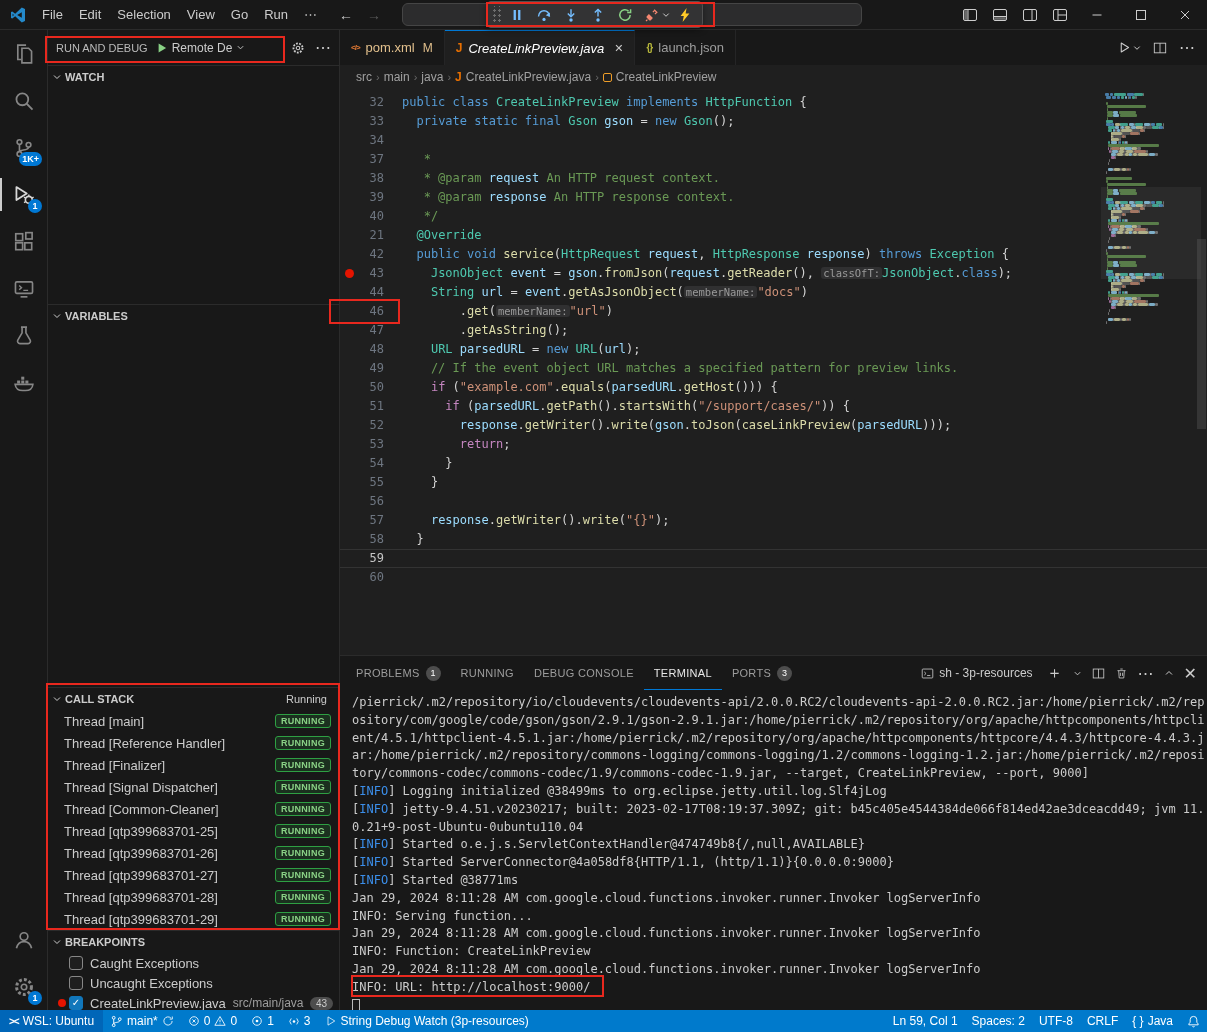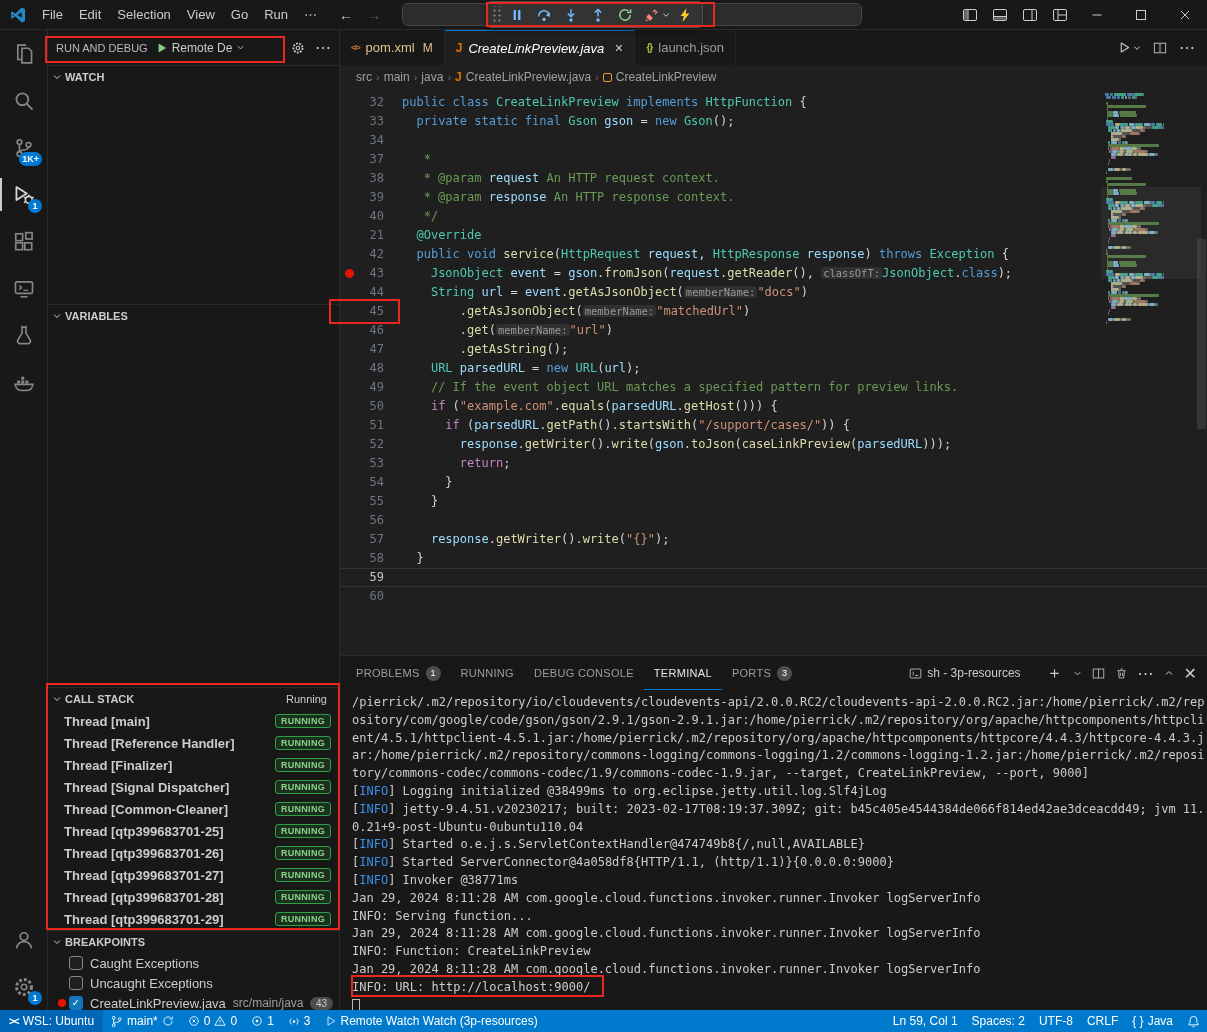--- a/index.html
+++ b/index.html
@@ -51,21 +51,21 @@
   .sidebar-title { font-size:11px; color:#bbbbbb; margin-right:8px; white-space:nowrap; }
   .config-dd { display:flex; align-items:center; gap:4px; font-size:12px; color:#cccccc; white-space:nowrap; }
   .hdr-actions { margin-left:auto; display:flex; align-items:center; gap:10px; color:#cccccc; }
   .sec { border-top:1px solid #2b2b2b; display:flex; flex-direction:column; }
   .sec-h { height:22px; flex:none; display:flex; align-items:center; gap:3px; padding:0 4px;
     font-size:11px; font-weight:bold; color:#cccccc; }
   .sec-status { margin-left:auto; margin-right:8px; font-weight:normal; font-size:11px; color:#cccccc; }
   .sec-b { overflow:hidden; }
   .b-vars { height:360px; } .b-watch { height:216px; }
   .thread-row { height:22px; display:flex; align-items:center; padding-left:16px; font-size:13px; color:#cccccc; }
-  .thread-name { white-space:nowrap;font-weight:bold; }
+  .thread-name { white-space:nowrap; }
   .thread-badge { margin-left:auto; margin-right:8px; font-size:9px; font-weight:bold; color:#89d185;
     border:1px solid #2ea043; background:rgba(46,160,67,.18); border-radius:3px; padding:1px 5px; letter-spacing:.3px; }
   .bp-row { height:20px; display:flex; align-items:center; padding:0 6px 0 6px; font-size:13px; color:#cccccc; }
   .bp-dot { width:15px; flex:none; }
   .bp-dot.show::before { content:''; display:block; width:8px; height:8px; border-radius:50%; background:#e51400; margin:0 auto; }
   .cb { width:14px; height:14px; flex:none; border:1px solid #878787; border-radius:3px; margin-right:7px;
     font-size:10px; line-height:12px; text-align:center; color:transparent; background:#1f1f1f; }
   .cb.checked { background:#1177bb; border-color:#1177bb; color:#ffffff; }
   .bp-label { white-space:nowrap; }
   .bp-path { margin-left:7px; font-size:12px; color:#9d9d9d; white-space:nowrap; }
@@ -114,21 +114,21 @@
   
   .panel { height:355px; flex:none; display:flex; flex-direction:column; background:#181818; border-top:1px solid #2b2b2b; }
   .panel-header { height:34px; flex:none; display:flex; align-items:center; padding:0 10px 0 6px; }
   .panel-tabs { display:flex; height:100%; }
   .ptab { padding:0 10px; height:100%; display:flex; align-items:center; gap:6px; font-size:11px;
     letter-spacing:.3px; color:#9d9d9d; white-space:nowrap; }
   .ptab.active { color:#e7e7e7; box-shadow:inset 0 -1px 0 #0078d4; }
   .pbadge { background:#4d4d4d; color:#ffffff; font-size:9px; border-radius:9px; min-width:15px; height:15px;
     line-height:15px; text-align:center; padding:0 3px; }
   .panel-actions { margin-left:auto; display:flex; align-items:center; gap:10px; color:#cccccc; }
-  .term-title { display:flex; align-items:center; gap:5px; font-size:12px; color:#cccccc; margin-right:16px; white-space:nowrap; }
+  .term-title { display:flex; align-items:center; gap:5px; font-size:12px; color:#cccccc; margin-right:4px; white-space:nowrap; }
   .panel-body { flex:1; overflow:hidden; padding:4px 0 0 12px; font-family:"DejaVu Sans Mono", monospace; font-size:12px; }
   .term-line { height:17.8px; line-height:17.8px; white-space:pre; }
   .tt { color:#cccccc; } .ti { color:#3b8eea; }
   .term-cursor { display:inline-block; width:8px; height:14px; border:1px solid #bbbbbb; margin-top:2px; }
 
   
   .statusbar { height:22px; flex:none; background:#007acc; display:flex; align-items:center;
     color:#ffffff; font-size:12px; overflow:hidden; }
   .sb-item { display:flex; align-items:center; gap:4px; padding:0 7px; height:100%; white-space:nowrap; }
   .sb-remote { background:#0066b8; padding:0 9px; }
@@ -527,21 +527,20 @@
             <div class="code-line"><span class="bp"></span><span class="ln">33</span><span class="ct"><span class="tk-pl">  </span><span class="tk-kw">private</span><span class="tk-pl"> </span><span class="tk-kw">static</span><span class="tk-pl"> </span><span class="tk-kw">final</span><span class="tk-pl"> </span><span class="tk-type">Gson</span><span class="tk-pl"> </span><span class="tk-var">gson</span><span class="tk-pl"> = </span><span class="tk-kw">new</span><span class="tk-pl"> </span><span class="tk-type">Gson</span><span class="tk-pl">();</span></span></div>
             <div class="code-line"><span class="bp"></span><span class="ln">34</span><span class="ct"></span></div>
             <div class="code-line"><span class="bp"></span><span class="ln">37</span><span class="ct"><span class="tk-cmt">   *</span></span></div>
             <div class="code-line"><span class="bp"></span><span class="ln">38</span><span class="ct"><span class="tk-cmt">   * @param</span><span class="tk-var"> request</span><span class="tk-cmt"> An HTTP request context.</span></span></div>
             <div class="code-line"><span class="bp"></span><span class="ln">39</span><span class="ct"><span class="tk-cmt">   * @param</span><span class="tk-var"> response</span><span class="tk-cmt"> An HTTP response context.</span></span></div>
             <div class="code-line"><span class="bp"></span><span class="ln">40</span><span class="ct"><span class="tk-cmt">   */</span></span></div>
             <div class="code-line"><span class="bp"></span><span class="ln">21</span><span class="ct"><span class="tk-pl">  </span><span class="tk-type">@Override</span></span></div>
             <div class="code-line"><span class="bp"></span><span class="ln">42</span><span class="ct"><span class="tk-pl">  </span><span class="tk-kw">public</span><span class="tk-pl"> </span><span class="tk-kw">void</span><span class="tk-pl"> </span><span class="tk-fn">service</span><span class="tk-pl">(</span><span class="tk-type">HttpRequest</span><span class="tk-pl"> </span><span class="tk-var">request</span><span class="tk-pl">, </span><span class="tk-type">HttpResponse</span><span class="tk-pl"> </span><span class="tk-var">response</span><span class="tk-pl">) </span><span class="tk-kw">throws</span><span class="tk-pl"> </span><span class="tk-type">Exception</span><span class="tk-pl"> {</span></span></div>
             <div class="code-line"><span class="bp on"></span><span class="ln">43</span><span class="ct"><span class="tk-pl">    </span><span class="tk-type">JsonObject</span><span class="tk-pl"> </span><span class="tk-var">event</span><span class="tk-pl"> = </span><span class="tk-var">gson</span><span class="tk-pl">.</span><span class="tk-fn">fromJson</span><span class="tk-pl">(</span><span class="tk-var">request</span><span class="tk-pl">.</span><span class="tk-fn">getReader</span><span class="tk-pl">(), </span><span class="tk-hint">classOfT:</span><span class="tk-type">JsonObject</span><span class="tk-pl">.</span><span class="tk-kw">class</span><span class="tk-pl">);</span></span></div>
             <div class="code-line"><span class="bp"></span><span class="ln">44</span><span class="ct"><span class="tk-pl">    </span><span class="tk-type">String</span><span class="tk-pl"> </span><span class="tk-var">url</span><span class="tk-pl"> = </span><span class="tk-var">event</span><span class="tk-pl">.</span><span class="tk-fn">getAsJsonObject</span><span class="tk-pl">(</span><span class="tk-hint">memberName:</span><span class="tk-str">"docs"</span><span class="tk-pl">)</span></span></div>
-            <div class="code-line"><span class="bp"></span><span class="ln">45</span><span class="ct"><span class="tk-pl">        .</span><span class="tk-fn">getAsJsonObject</span><span class="tk-pl">(</span><span class="tk-hint">memberName:</span><span class="tk-str">"matchedUrl"</span><span class="tk-pl">)</span></span></div>
             <div class="code-line"><span class="bp"></span><span class="ln">46</span><span class="ct"><span class="tk-pl">        .</span><span class="tk-fn">get</span><span class="tk-pl">(</span><span class="tk-hint">memberName:</span><span class="tk-str">"url"</span><span class="tk-pl">)</span></span></div>
             <div class="code-line"><span class="bp"></span><span class="ln">47</span><span class="ct"><span class="tk-pl">        .</span><span class="tk-fn">getAsString</span><span class="tk-pl">();</span></span></div>
             <div class="code-line"><span class="bp"></span><span class="ln">48</span><span class="ct"><span class="tk-pl">    </span><span class="tk-type">URL</span><span class="tk-pl"> </span><span class="tk-var">parsedURL</span><span class="tk-pl"> = </span><span class="tk-kw">new</span><span class="tk-pl"> </span><span class="tk-type">URL</span><span class="tk-pl">(</span><span class="tk-var">url</span><span class="tk-pl">);</span></span></div>
             <div class="code-line"><span class="bp"></span><span class="ln">49</span><span class="ct"><span class="tk-cmt">    // If the event object URL matches a specified pattern for preview links.</span></span></div>
             <div class="code-line"><span class="bp"></span><span class="ln">50</span><span class="ct"><span class="tk-pl">    </span><span class="tk-ctrl">if</span><span class="tk-pl"> (</span><span class="tk-str">"example.com"</span><span class="tk-pl">.</span><span class="tk-fn">equals</span><span class="tk-pl">(</span><span class="tk-var">parsedURL</span><span class="tk-pl">.</span><span class="tk-fn">getHost</span><span class="tk-pl">())) {</span></span></div>
             <div class="code-line"><span class="bp"></span><span class="ln">51</span><span class="ct"><span class="tk-pl">      </span><span class="tk-ctrl">if</span><span class="tk-pl"> (</span><span class="tk-var">parsedURL</span><span class="tk-pl">.</span><span class="tk-fn">getPath</span><span class="tk-pl">().</span><span class="tk-fn">startsWith</span><span class="tk-pl">(</span><span class="tk-str">"/support/cases/"</span><span class="tk-pl">)) {</span></span></div>
             <div class="code-line"><span class="bp"></span><span class="ln">52</span><span class="ct"><span class="tk-pl">        </span><span class="tk-var">response</span><span class="tk-pl">.</span><span class="tk-fn">getWriter</span><span class="tk-pl">().</span><span class="tk-fn">write</span><span class="tk-pl">(</span><span class="tk-var">gson</span><span class="tk-pl">.</span><span class="tk-fn">toJson</span><span class="tk-pl">(</span><span class="tk-fn">caseLinkPreview</span><span class="tk-pl">(</span><span class="tk-var">parsedURL</span><span class="tk-pl">)));</span></span></div>
             <div class="code-line"><span class="bp"></span><span class="ln">53</span><span class="ct"><span class="tk-pl">        </span><span class="tk-ctrl">return</span><span class="tk-pl">;</span></span></div>
             <div class="code-line"><span class="bp"></span><span class="ln">54</span><span class="ct"><span class="tk-pl">      }</span></span></div>
             <div class="code-line"><span class="bp"></span><span class="ln">55</span><span class="ct"><span class="tk-pl">    }</span></span></div>
@@ -1283,21 +1282,21 @@
             <div class="term-line"><span class="tt">/pierrick/.m2/repository/io/cloudevents/cloudevents-api/2.0.0.RC2/cloudevents-api-2.0.0.RC2.jar:/home/pierrick/.m2/rep</span></div>
             <div class="term-line"><span class="tt">ository/com/google/code/gson/gson/2.9.1/gson-2.9.1.jar:/home/pierrick/.m2/repository/org/apache/httpcomponents/httpcli</span></div>
             <div class="term-line"><span class="tt">ent/4.5.1/httpclient-4.5.1.jar:/home/pierrick/.m2/repository/org/apache/httpcomponents/httpcore/4.4.3/httpcore-4.4.3.j</span></div>
             <div class="term-line"><span class="tt">ar:/home/pierrick/.m2/repository/commons-logging/commons-logging/1.2/commons-logging-1.2.jar:/home/pierrick/.m2/reposi</span></div>
             <div class="term-line"><span class="tt">tory/commons-codec/commons-codec/1.9/commons-codec-1.9.jar, --target, CreateLinkPreview, --port, 9000]</span></div>
             <div class="term-line"><span class="tt">[</span><span class="ti">INFO</span><span class="tt">] Logging initialized @38499ms to org.eclipse.jetty.util.log.Slf4jLog</span></div>
             <div class="term-line"><span class="tt">[</span><span class="ti">INFO</span><span class="tt">] jetty-9.4.51.v20230217; built: 2023-02-17T08:19:37.309Z; git: b45c405e4544384de066f814ed42ae3dceacdd49; jvm 11.</span></div>
             <div class="term-line"><span class="tt">0.21+9-post-Ubuntu-0ubuntu110.04</span></div>
             <div class="term-line"><span class="tt">[</span><span class="ti">INFO</span><span class="tt">] Started o.e.j.s.ServletContextHandler@474749b8{/,null,AVAILABLE}</span></div>
             <div class="term-line"><span class="tt">[</span><span class="ti">INFO</span><span class="tt">] Started ServerConnector@4a058df8{HTTP/1.1, (http/1.1)}{0.0.0.0:9000}</span></div>
-            <div class="term-line"><span class="tt">[</span><span class="ti">INFO</span><span class="tt">] Invoker @38771ms</span></div>
+            <div class="term-line"><span class="tt">[</span><span class="ti">INFO</span><span class="tt">] Started @38771ms</span></div>
             <div class="term-line"><span class="tt">Jan 29, 2024 8:11:28 AM com.google.cloud.functions.invoker.runner.Invoker logServerInfo</span></div>
             <div class="term-line"><span class="tt">INFO: Serving function...</span></div>
             <div class="term-line"><span class="tt">Jan 29, 2024 8:11:28 AM com.google.cloud.functions.invoker.runner.Invoker logServerInfo</span></div>
             <div class="term-line"><span class="tt">INFO: Function: CreateLinkPreview</span></div>
             <div class="term-line"><span class="tt">Jan 29, 2024 8:11:28 AM com.google.cloud.functions.invoker.runner.Invoker logServerInfo</span></div>
             <div class="term-line"><span class="tt">INFO: URL: http://localhost:9000/</span></div>
             <div class="term-line"><span class="term-cursor"></span></div>
           </div>
       </div>
     </div>
@@ -1344,21 +1343,21 @@
       <svg width="12" height="12" viewBox="0 0 14 14">
           <circle cx="7" cy="7.5" r="1.5" fill="#fff"></circle>
           <path d="M3.8 11a5 5 0 0 1 0-7M10.2 4a5 5 0 0 1 0 7" fill="none" stroke="#fff"></path>
         </svg>
       <span>3</span>
     </div>
     <div class="sb-item">
       <svg width="12" height="12" viewBox="0 0 16 16">
           <path d="M4 2.5l9 5.5-9 5.5z" fill="none" stroke="#fff" stroke-linejoin="round"></path>
         </svg>
-      <span>Remote Watch Watch (3p-resources)</span>
+      <span>String Debug Watch (3p-resources)</span>
     </div>
     <div class="sb-right">
       <div class="sb-item">
           <span>Ln 59, Col 1</span>
         </div>
       <div class="sb-item">
           <span>Spaces: 2</span>
         </div>
       <div class="sb-item">
           <span>UTF-8</span>

